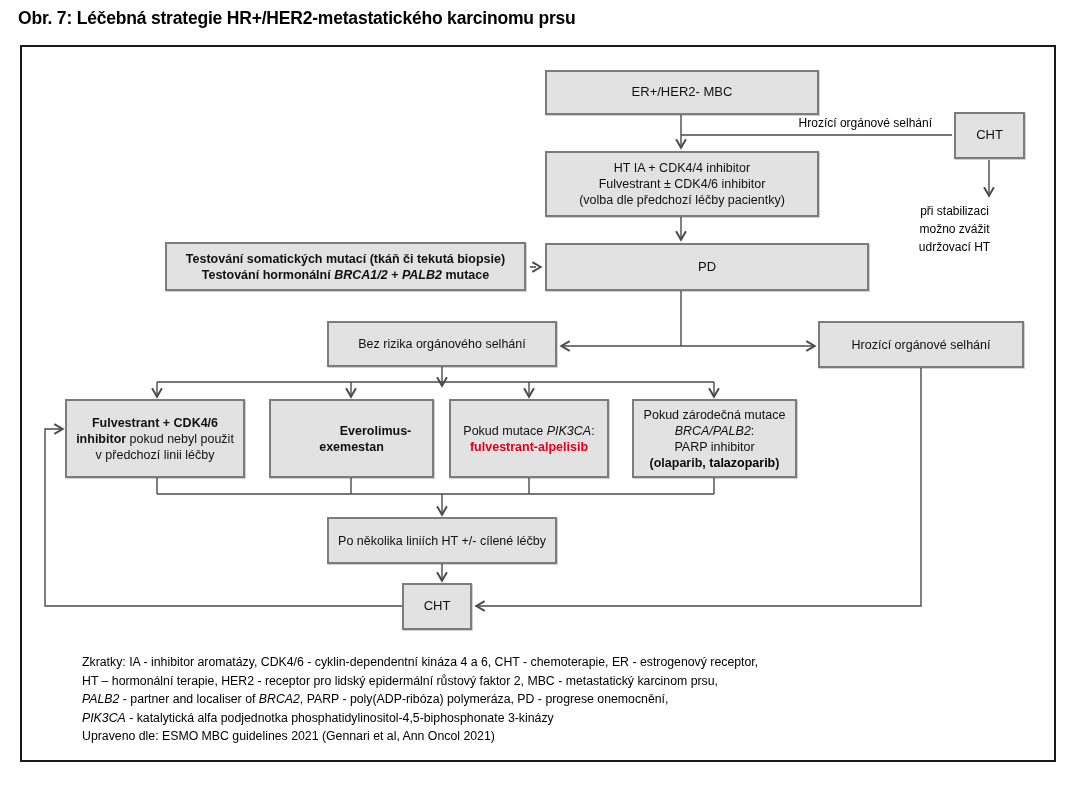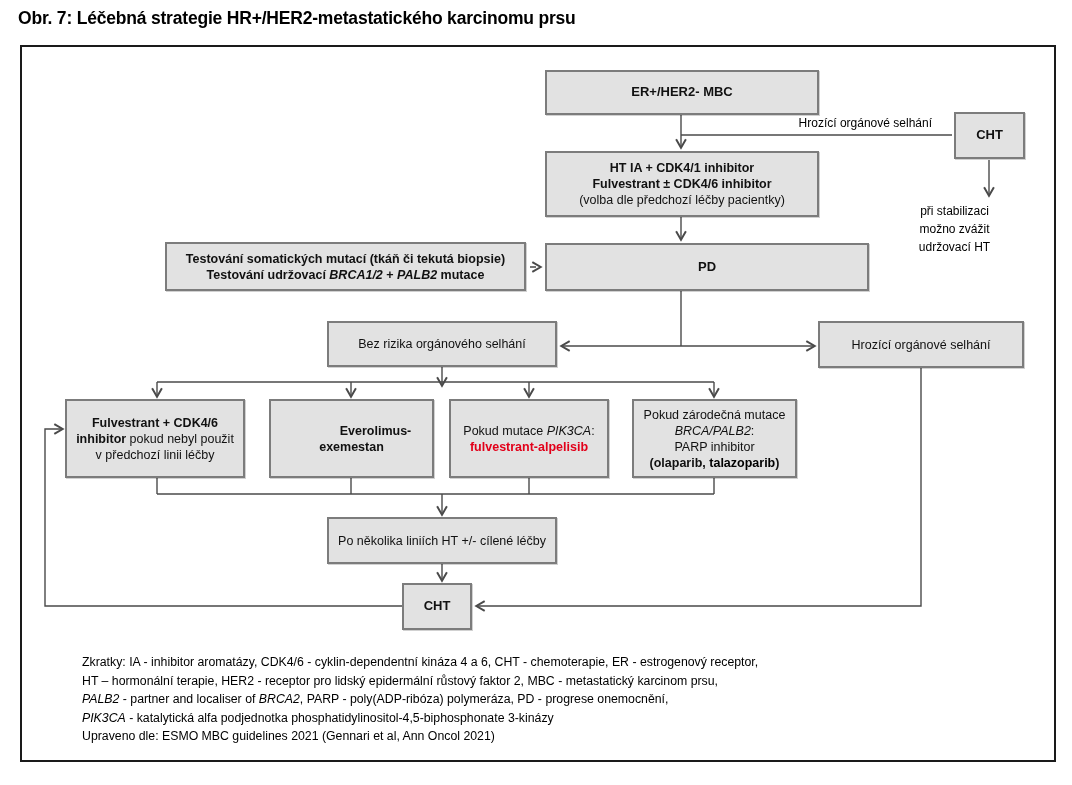--- a/index.html
+++ b/index.html
@@ -6,21 +6,21 @@
   body{width:1072px;height:785px;position:relative;font-family:"Liberation Sans",sans-serif;color:#111;}
   .title{position:absolute;left:18px;top:8px;font-size:17.5px;font-weight:bold;letter-spacing:-0.2px;color:#000;}
   .frame{position:absolute;left:20px;top:45px;width:1036px;height:717px;border:2px solid var(--frame,#1a1a1a);box-sizing:border-box;background:#fff;}
   .connectors{position:absolute;left:0;top:0;width:1036px;height:717px;}
   .connectors path{stroke:var(--line,#4a4a4a);stroke-width:1.4;fill:none;}
   .connectors path.dashed{stroke-dasharray:6 4;}
   .arrowhead{stroke:var(--line,#4a4a4a);stroke-width:1.3;fill:none;}
   .box{position:absolute;background:var(--box_fill,#e2e2e2);border:2px solid var(--box_border,#7c7c7c);
        box-sizing:border-box;display:flex;flex-direction:column;align-items:center;justify-content:center;
        text-align:center;font-size:12.5px;line-height:1.28;padding:2px 6px;box-shadow:1px 1px 0 rgba(0,0,0,0.18);}
-  .bold{font-weight:bold;}
+  .bold{font-weight:normal;}
   .edge-label{position:absolute;font-size:12px;color:#000;}
   .note{position:absolute;font-size:12px;text-align:center;line-height:1.5;color:#000;}
   .footnotes{position:absolute;left:60px;top:606px;font-size:12.3px;line-height:18.5px;color:#000;}
 </style>
 </head>
 <body>
 
 <div class="title">Obr. 7: Léčebná strategie HR+/HER2-metastatického karcinomu prsu</div>
 
 <div class="frame">
@@ -69,28 +69,28 @@
 
   <div class="box bold" style="left:523px;top:23px;width:274px;height:45px;font-size:13px;">
     <div>ER+/HER2- MBC</div>
   </div>
 
   <div class="box bold" style="left:932px;top:65px;width:71px;height:47px;font-size:13px;">
     <div>CHT</div>
   </div>
 
   <div class="box" style="left:523px;top:104px;width:274px;height:66px;">
-    <div class="bold">HT IA + CDK4/1 inhibitor</div>
+    <div class="bold">HT IA + CDK4/4 inhibitor</div>
     <div class="bold">Fulvestrant ± CDK4/6 inhibitor</div>
     <div>(volba dle předchozí léčby pacientky)</div>
   </div>
 
   <div class="box" style="left:107px;top:195px;width:361px;height:49px;margin-left:36px;">
     <div><span style="font-weight: bold;">Testování somatických mutací (tkáň či tekutá biopsie)</span></div>
-    <div><span style="font-weight: bold;">Testování udržovací </span><span style="font-weight: bold; font-style: italic;">BRCA1/2</span><span style="font-weight: bold;"> + </span><span style="font-weight: bold; font-style: italic;">PALB2</span><span style="font-weight: bold;"> mutace</span></div>
+    <div><span style="font-weight: bold;">Testování hormonální </span><span style="font-weight: bold; font-style: italic;">BRCA1/2</span><span style="font-weight: bold;"> + </span><span style="font-weight: bold; font-style: italic;">PALB2</span><span style="font-weight: bold;"> mutace</span></div>
   </div>
 
   <div class="box bold" style="left:523px;top:196px;width:324px;height:48px;font-size:13px;">
     <div>PD</div>
   </div>
 
   <div class="box" style="left:305px;top:274px;width:230px;height:46px;">
     <div>Bez rizika orgánového selhání</div>
   </div>
 

